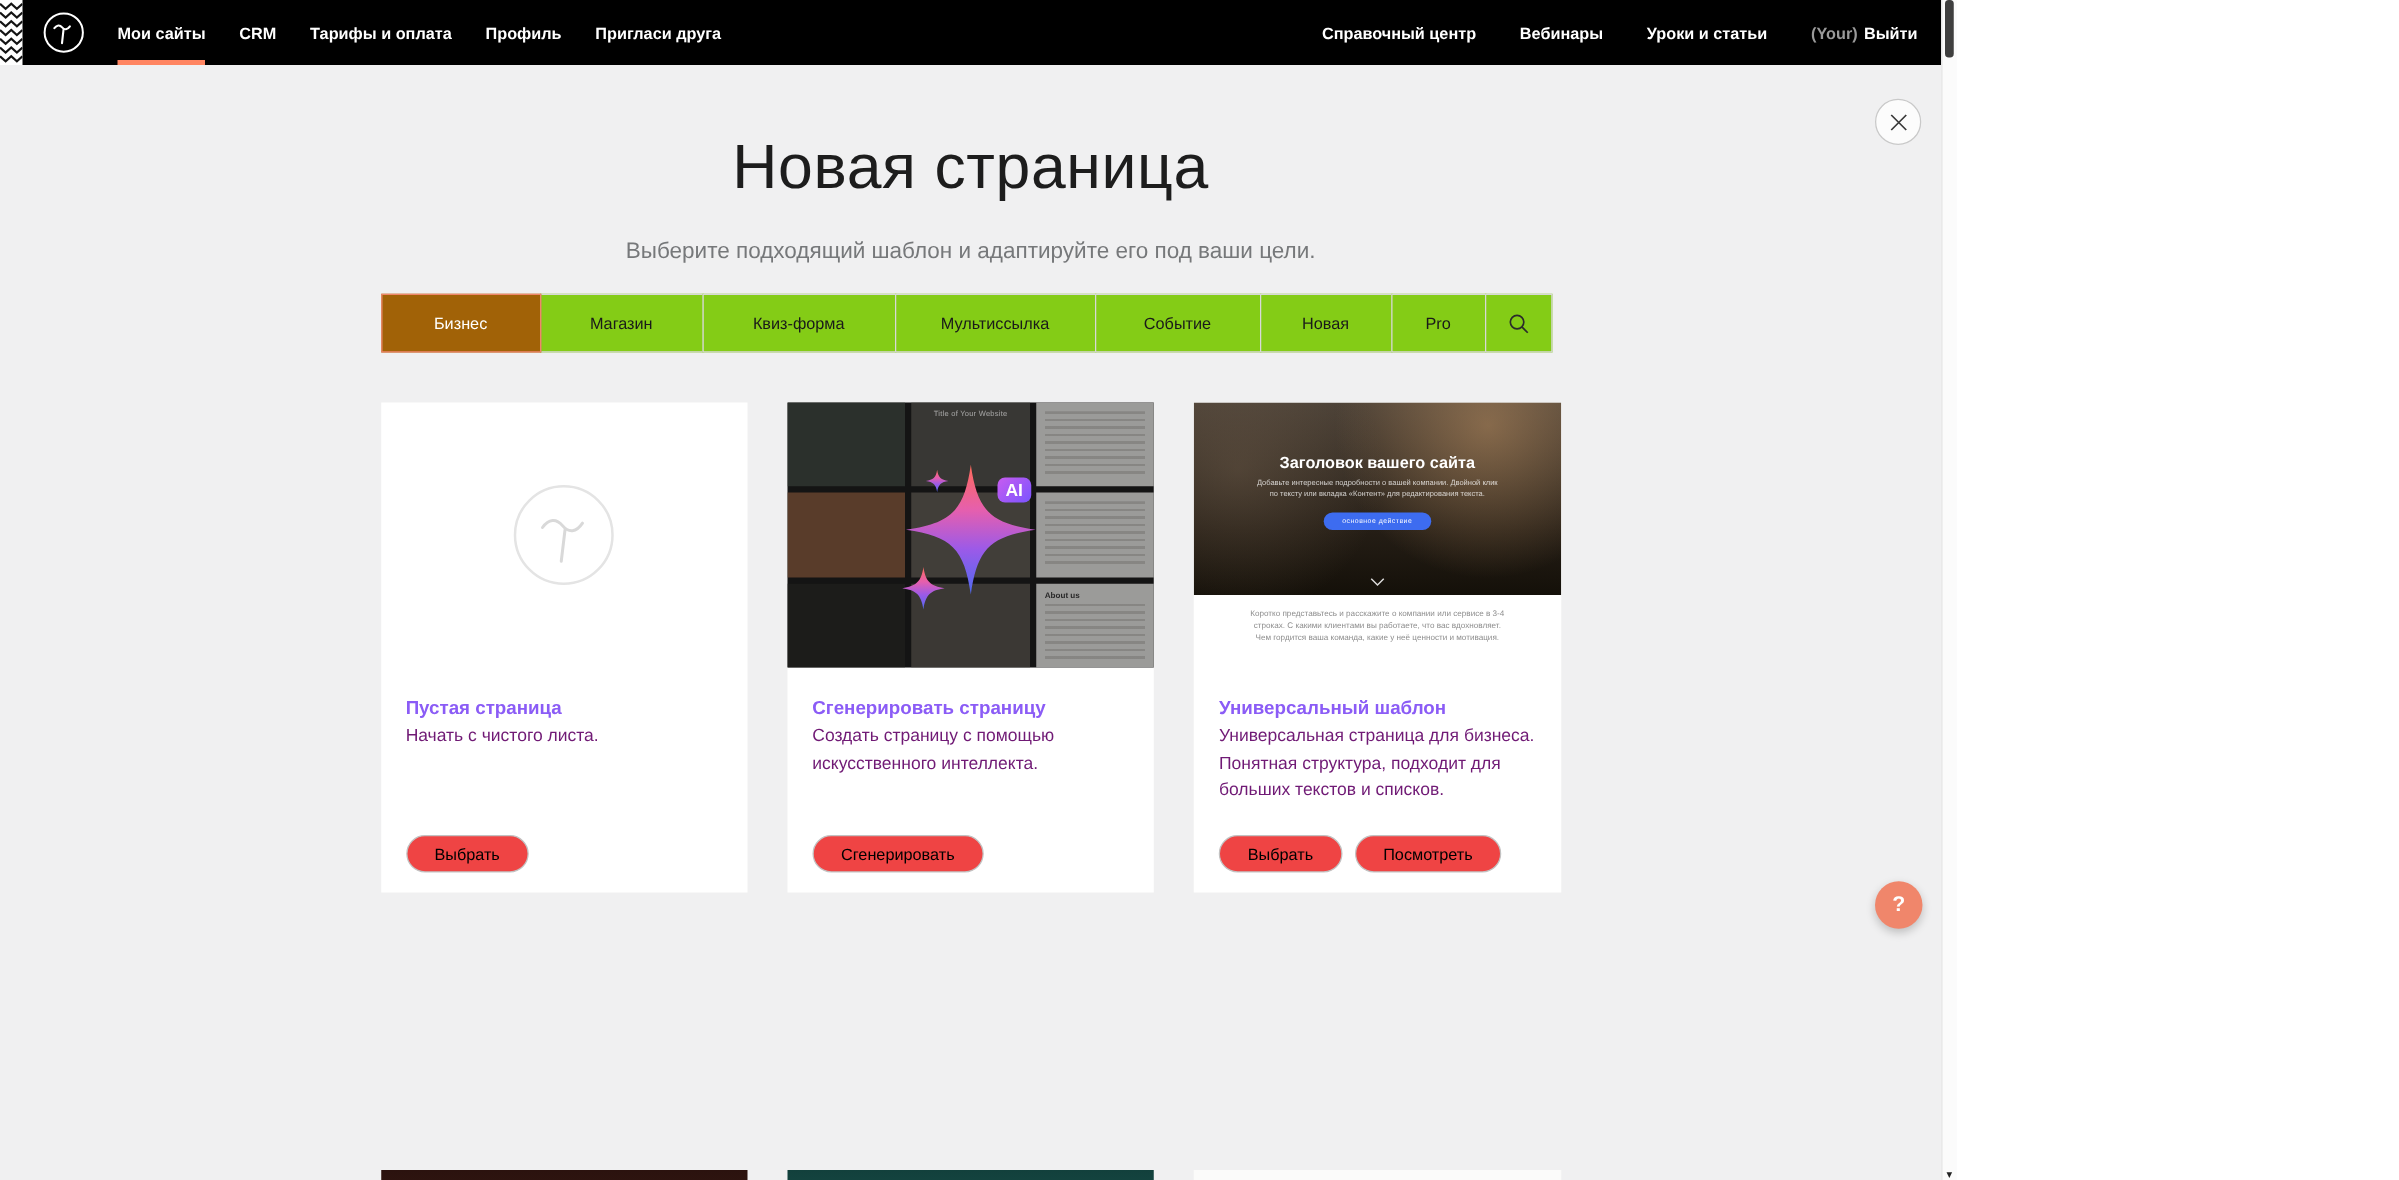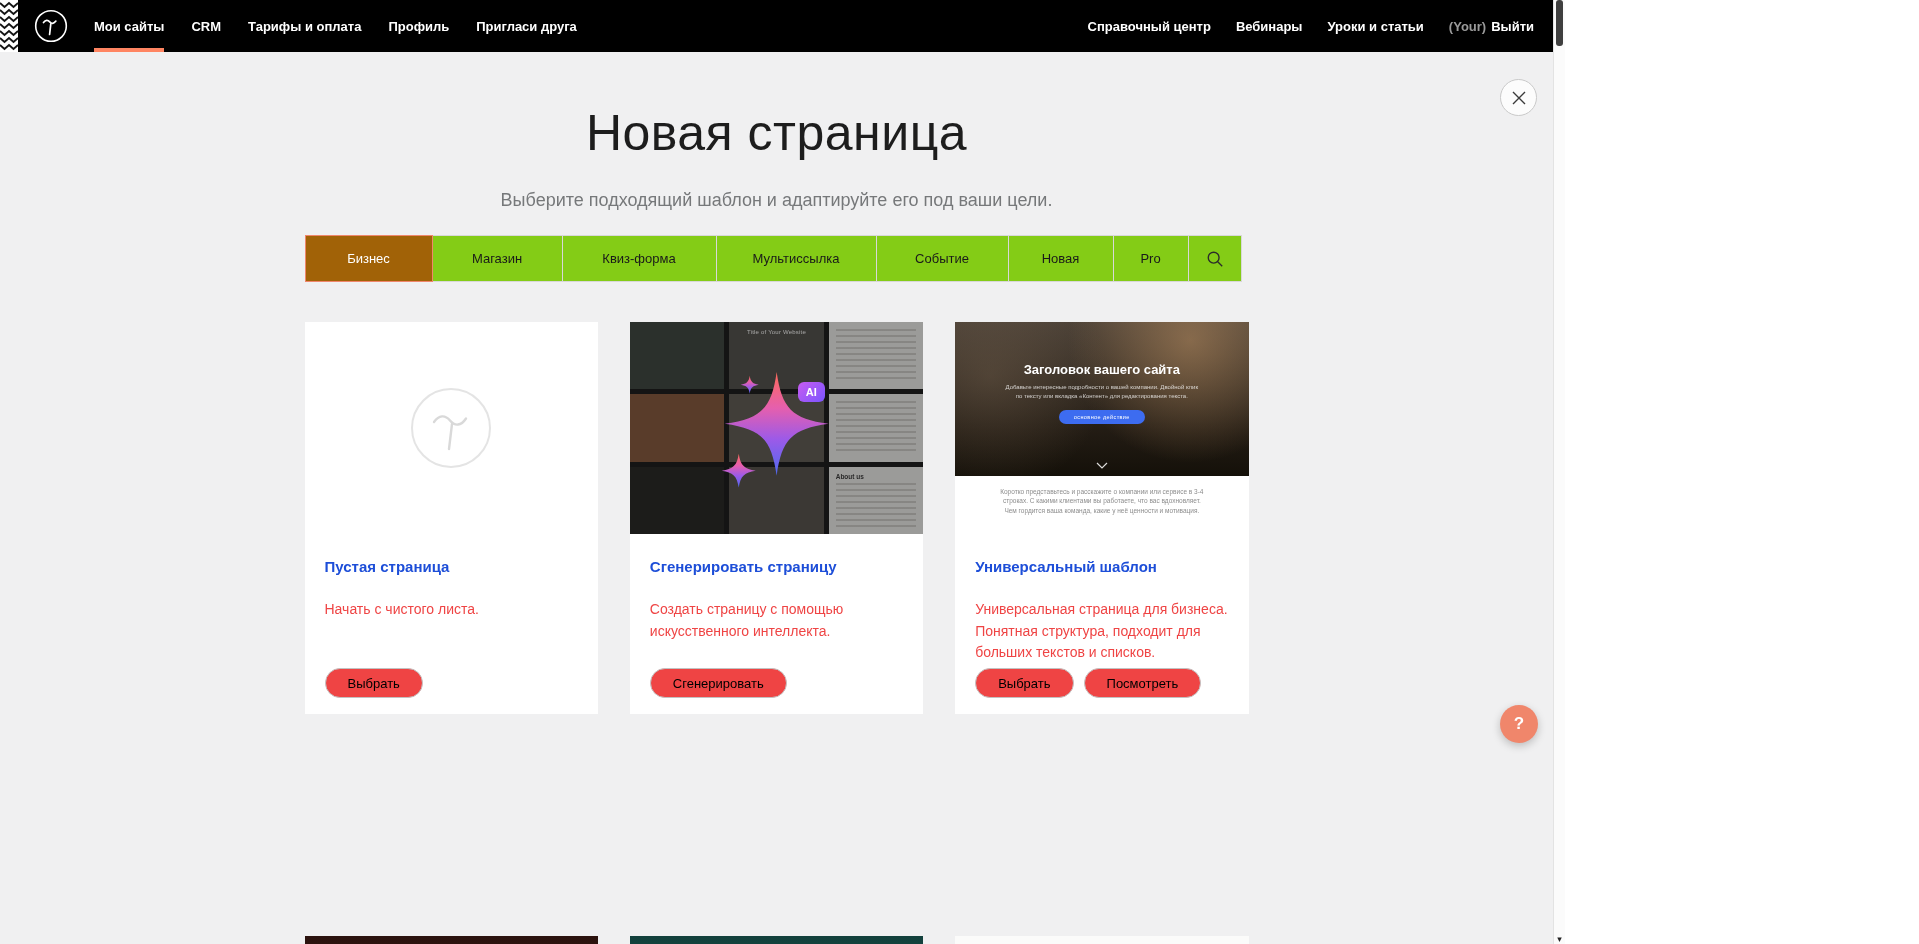--- a/index.html
+++ b/index.html
@@ -13,21 +13,21 @@
   .topbar { position:absolute; left:0; top:0; width:1553px; height:52px;
             background:#000; display:flex; align-items:center; }
   .zigzag { width:18px; height:52px; background:#fff; flex:none; }
   .logo { margin-left:16px; width:34px; height:34px; flex:none; cursor:pointer; }
   .nav-left { display:flex; align-items:center; height:52px; margin-left:26px; }
   .nav-item { position:relative; height:52px; display:flex; align-items:center;
               color:#fff; font-size:13px; font-weight:bold; margin-right:27px;
               cursor:pointer; white-space:nowrap; }
   .nav-item.active::after { content:""; position:absolute; left:0; right:0; bottom:0;
               height:4px; background:#ff8562; }
-  .nav-right { margin-left:auto; margin-right:19px; display:flex; align-items:center; gap:25px; }
+  .nav-right { margin-left:auto; margin-right:19px; display:flex; align-items:center; gap:35px; }
   .nav-right .nav-item { margin-right:0; }
   .user-name { color:#9a9a9a; margin-right:5px; }
 
   
   .close-btn { position:absolute; top:79px; right:28px; width:37px; height:37px;
                border-radius:50%; background:#fcfcfc; border:1px solid #c9c9c9;
                display:flex; align-items:center; justify-content:center; cursor:pointer; }
   .help-btn { position:absolute; top:705px; right:27px; width:38px; height:38px;
               border-radius:50%; background:#f0866b; border:none; color:#fff;
               font-size:17px; font-weight:bold; cursor:pointer;
@@ -46,22 +46,22 @@
          font-size:13px; color:#1a1a1a; cursor:pointer; position:relative; }
   .tab:first-child { margin-left:0; }
   .tab.active { background:#a16207; border-color:#f0866b; color:#fff; z-index:2; }
 
   
   .cards { width:944px; margin:40px auto 0; display:grid;
            grid-template-columns:repeat(3,1fr); gap:32px; }
   .card { background:#fff; height:392px; position:relative; }
   .card-img { height:212px; position:relative; overflow:hidden; }
   .card-body { padding:24px 20px 0; }
-  .card-title { font-size:15px; font-weight:bold; color:#1d4ed8; }
-  .card-desc { margin-top:24px; font-size:14px; line-height:1.55; color:#ef4444; }
+  .card-title { font-size:15px; font-weight:bold; color:#8b5cf6; }
+  .card-desc { margin-top:3px; font-size:14px; line-height:1.55; color:#701a75; }
   .card-actions { position:absolute; left:20px; bottom:16px; display:flex; gap:10px; }
   .btn { height:30px; padding:0 22px; border-radius:18px; border:1px solid #c2c2c2;
          background:#ef4444; font-size:13px; color:#000; display:flex; align-items:center;
          cursor:pointer; font-family:inherit; }
 
   
   .blank-img { display:flex; align-items:center; justify-content:center; }
 
   
   .ai-img { background:#191919; }
@@ -76,21 +76,21 @@
   .tile-about { display:block; padding:6px 0 0 7px; color:#3a3a3a; font-size:6.5px;
                 font-weight:bold; }
   .lines { margin:7px; height:calc(100% - 14px);
            background:repeating-linear-gradient(180deg,#c3c2be 0 2px,transparent 2px 6px);
            opacity:.85; }
   .lines.sm { margin-top:3px; height:calc(100% - 20px); }
   .collage-shade { position:absolute; inset:0; background:rgba(12,12,12,.35); }
   .sparkles { position:absolute; inset:0; }
   .ai-badge { position:absolute; left:168px; top:60px; width:27px; height:20px;
               border-radius:6px; background:linear-gradient(135deg,#c85cf0,#7a54ff);
-              color:#fff; font-size:11px; font-weight:bold; display:flex;
+              color:#fff; font-size:14px; font-weight:bold; display:flex;
               align-items:center; justify-content:center; }
 
   
   .preview-dark { height:154px; display:flex; flex-direction:column; align-items:center;
         padding-top:40px; text-align:center;
         background:
           radial-gradient(circle at 80% 12%, rgba(190,145,98,.55), transparent 45%),
           radial-gradient(circle at 12% 35%, rgba(130,108,86,.35), transparent 42%),
           linear-gradient(180deg,#4a4036 0%,#241d15 68%,#141009 100%); }
   .preview-heading { color:#fff; font-size:13px; font-weight:bold; }

